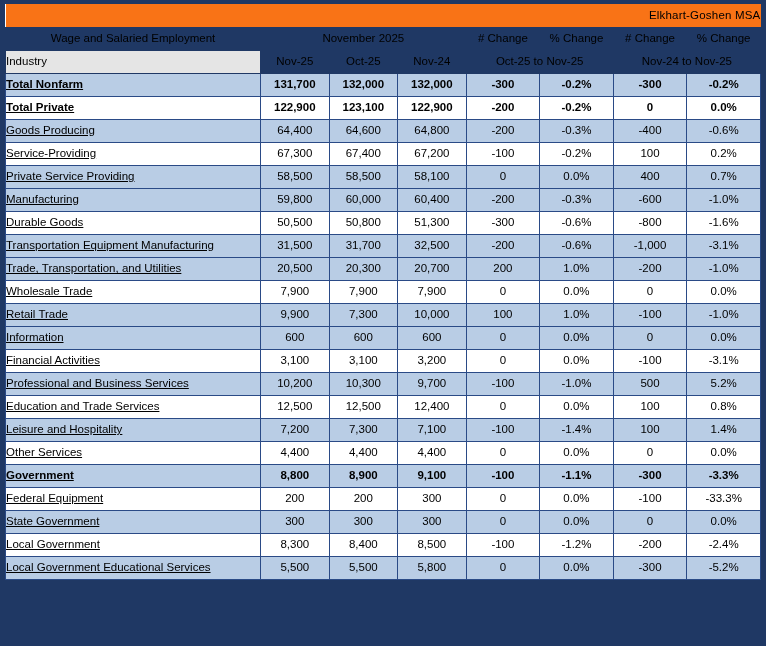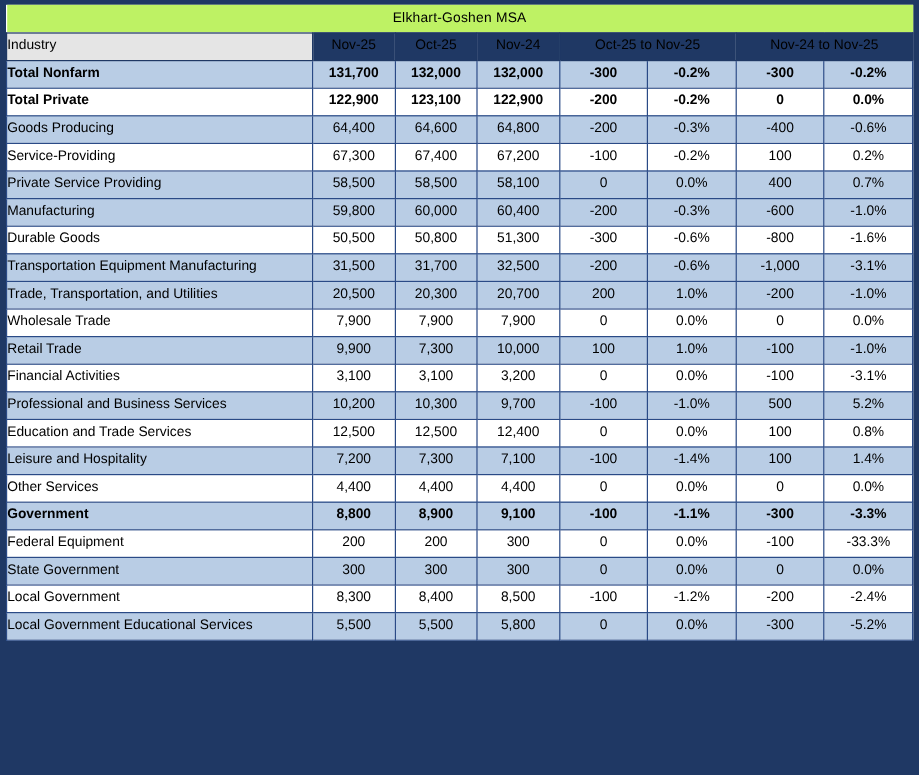--- a/index.html
+++ b/index.html
@@ -30,25 +30,25 @@
     font-size: 11.5px;
     line-height: 13px;
     height: 23px;
     vertical-align: middle;
     color: #000000;
     font-weight: normal;
     box-sizing: border-box;
   }
   
   .title-cell {
-    background: #bef264;
+    background: #f97316;
     color: #ffffff;
     font-weight: bold;
     font-size: 14px;
-    text-align: center;
+    text-align: right;
     height: 21px;
     border: none !important;
     letter-spacing: .2px;
   }
   
   .hdr {
     background: #1f3864;
     color: #ffffff;
     font-weight: bold;
     text-align: center;
@@ -72,20 +72,21 @@
     text-align: left;
     padding-left: 5px;
     font-weight: normal;
   }
   
   td.ind {
     text-align: left;
     padding-left: 5px;
     white-space: nowrap;
     overflow: hidden;
+    text-decoration: underline;
   }
   td.num {
     text-align: center;
   }
   
   tr.blue td { background: #b9cde5; }
   tr.white td { background: #ffffff; }
   tr.bold td { font-weight: bold; }
 </style>
 </head>
@@ -102,20 +103,28 @@
       <col style="width:73px">
       <col style="width:73px">
       <col style="width:73px">
       <col style="width:73px">
     </colgroup>
     <thead>
       <tr>
         <td class="title-cell" colspan="8">Elkhart-Goshen MSA</td>
       </tr>
       <tr>
+        <th class="hdr left">Wage and Salaried Employment</th>
+        <th class="hdr" colspan="3">November 2025</th>
+        <th class="hdr"># Change</th>
+        <th class="hdr">% Change</th>
+        <th class="hdr"># Change</th>
+        <th class="hdr">% Change</th>
+      </tr>
+      <tr>
         <th class="hdr-sub hdr-ind">Industry</th>
         <th class="hdr-sub">Nov-25</th>
         <th class="hdr-sub">Oct-25</th>
         <th class="hdr-sub">Nov-24</th>
         <th class="hdr-sub" colspan="2">Oct-25 to Nov-25</th>
         <th class="hdr-sub" colspan="2">Nov-24 to Nov-25</th>
       </tr>
     </thead>
     <tbody id="tbody">
         <tr class="blue bold">
@@ -221,20 +230,30 @@
         <tr class="blue">
           <td class="ind">Retail Trade</td>
           <td class="num">9,900</td>
           <td class="num">7,300</td>
           <td class="num">10,000</td>
           <td class="num">100</td>
           <td class="num">1.0%</td>
           <td class="num">-100</td>
           <td class="num">-1.0%</td>
         </tr>
+        <tr class="blue">
+          <td class="ind">Information</td>
+          <td class="num">600</td>
+          <td class="num">600</td>
+          <td class="num">600</td>
+          <td class="num">0</td>
+          <td class="num">0.0%</td>
+          <td class="num">0</td>
+          <td class="num">0.0%</td>
+        </tr>
         <tr class="white">
           <td class="ind">Financial Activities</td>
           <td class="num">3,100</td>
           <td class="num">3,100</td>
           <td class="num">3,200</td>
           <td class="num">0</td>
           <td class="num">0.0%</td>
           <td class="num">-100</td>
           <td class="num">-3.1%</td>
         </tr>

